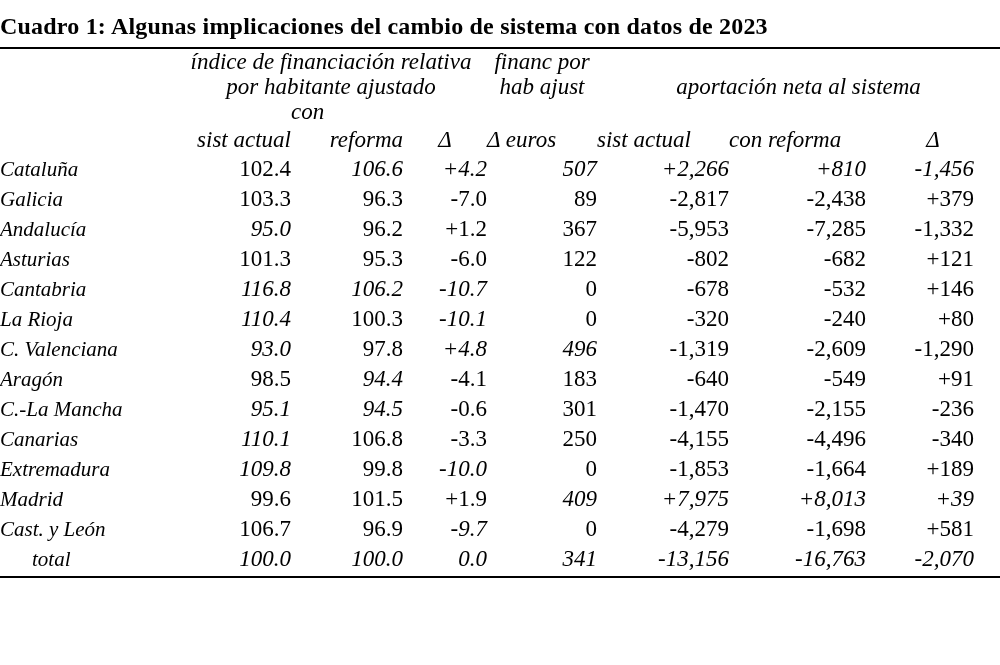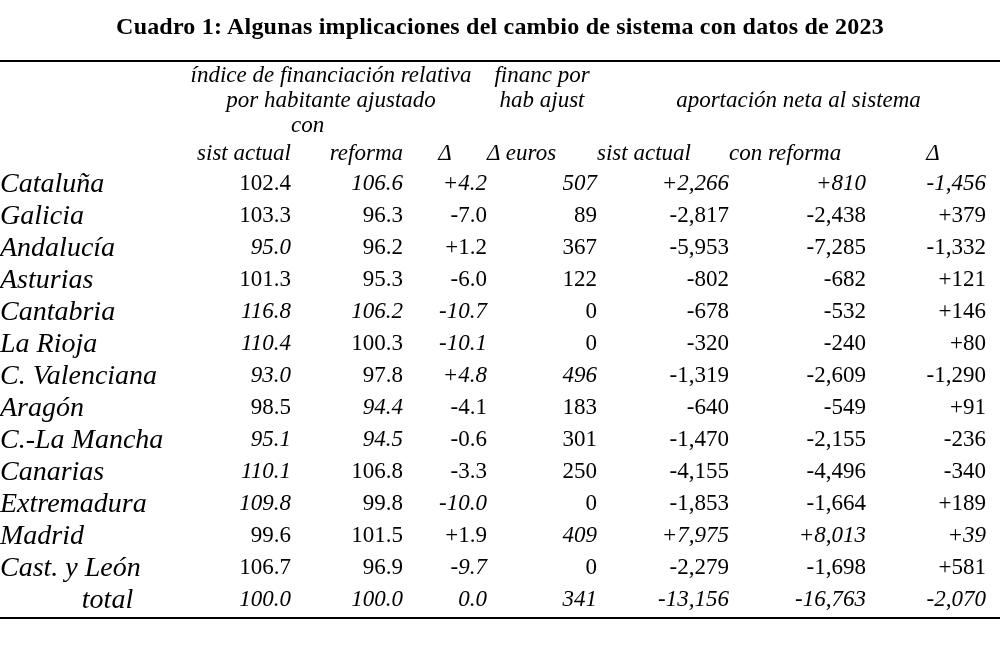--- a/index.html
+++ b/index.html
@@ -11,26 +11,26 @@
     position: relative;
     width: 1000px;
     height: 665px;
     background: #ffffff;
     color: #000000;
     font-family: "Liberation Serif", serif;
     box-sizing: border-box;
     overflow: hidden;
   }
   .title {
-    text-align: center;
+    text-align: left;
     font-weight: bold;
     font-size: 24px;
     line-height: 28px;
     padding-top: 12px;
-    padding-bottom: 20px;
+    padding-bottom: 7px;
     letter-spacing: 0.2px;
   }
   .rule {
     width: 1000px;
     border-top: 2px solid #000000;
     height: 0;
   }
   table.grid {
     width: 1000px;
     border-collapse: collapse;
@@ -74,32 +74,31 @@
   .sub-c  { text-align: center; }
   
   td.num {
     text-align: right;
     padding-right: 6px;
     font-size: 23px;
     height: 30px;
     vertical-align: middle;
   }
   td.num.last {
-    padding-right: 14px;
+    padding-right: 26px;
   }
   td.name {
     font-style: italic;
-    font-size: 28px;
+    font-size: 21px;
     padding-left: 13px;
     height: 30px;
     vertical-align: middle;
   }
   td.name.indent {
-    padding-left: 40px;
-    text-align: center;
+    padding-left: 32px;
   }
   .bold {
     font-weight: bold;
     font-style: italic;
   }
   .italic-row td {
     font-style: italic;
   }
   .bottom-rule {
     margin-top: 2px;
@@ -281,21 +280,21 @@
     <td class="num bold">+7,975</td>
     <td class="num bold">+8,013</td>
     <td class="num last bold">+39</td>
   </tr>
         <tr>
     <td class="name">Cast. y León</td>
     <td class="num">106.7</td>
     <td class="num">96.9</td>
     <td class="num bold">-9.7</td>
     <td class="num">0</td>
-    <td class="num">-2,279</td>
+    <td class="num">-4,279</td>
     <td class="num">-1,698</td>
     <td class="num last">+581</td>
   </tr>
         <tr class="italic-row">
     <td class="name indent">total</td>
     <td class="num">100.0</td>
     <td class="num">100.0</td>
     <td class="num">0.0</td>
     <td class="num">341</td>
     <td class="num">-13,156</td>

